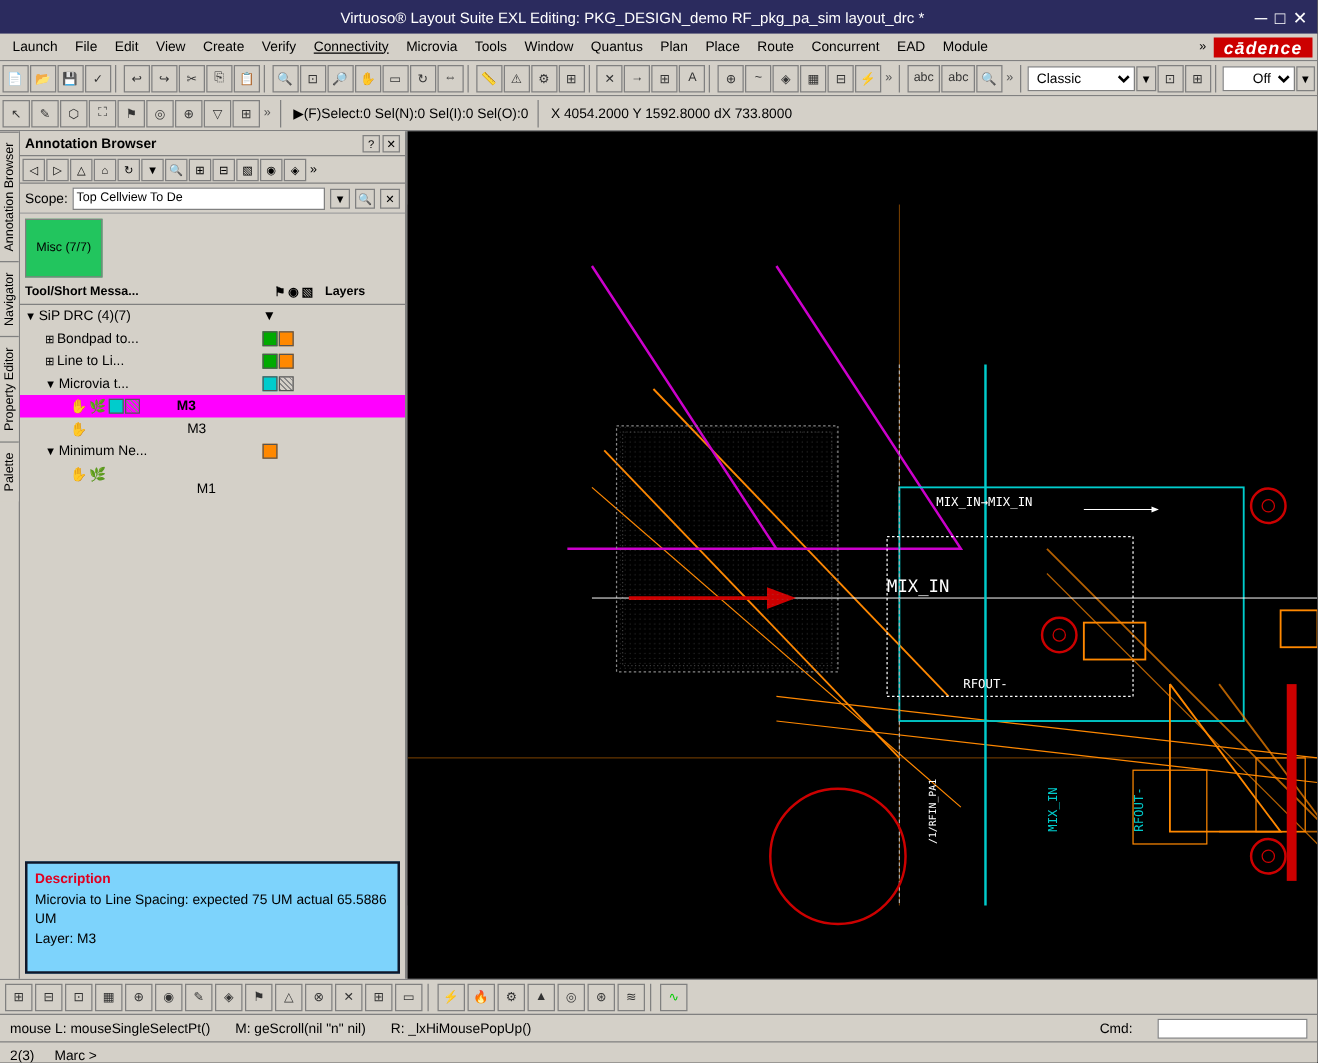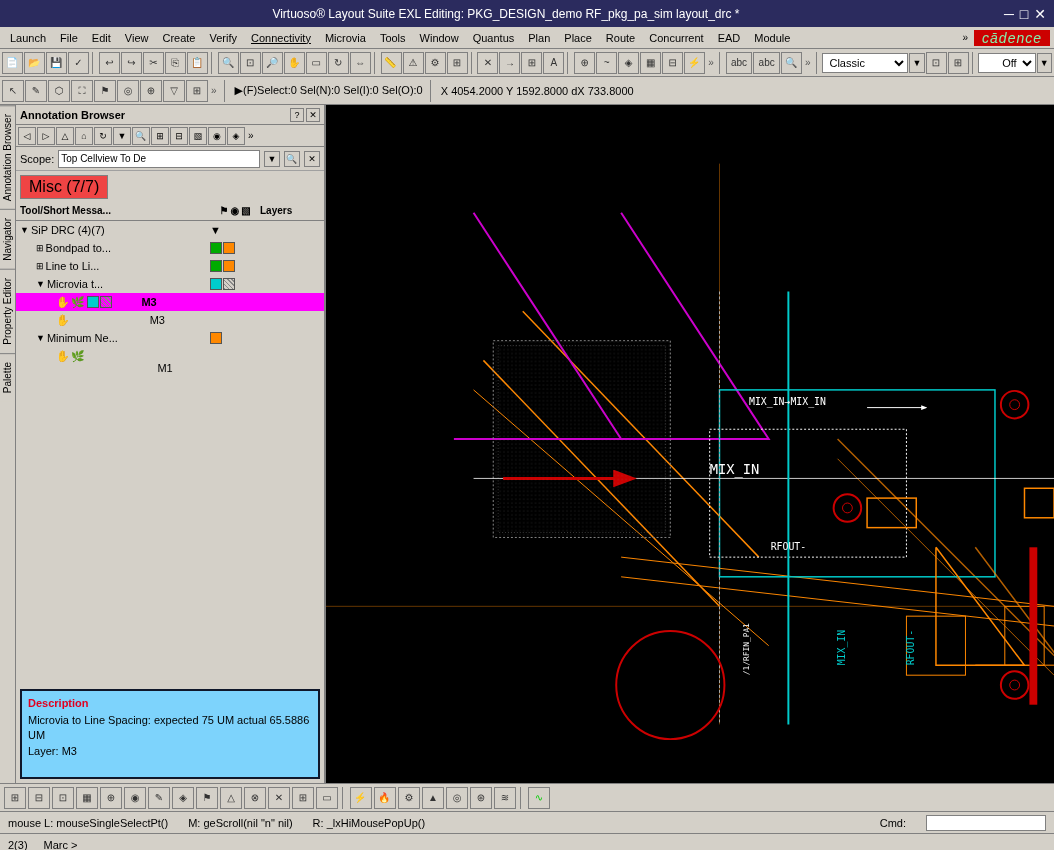--- a/index.html
+++ b/index.html
@@ -141,25 +141,25 @@
       width: 16px; height: 16px;
       background: #d4d0c8;
       border: 1px solid #808080;
       font-size: 9px;
       display: flex; align-items: center; justify-content: center;
       cursor: pointer;
     }
 
     
     #misc-tab {
-      padding: 2px 8px;
-      font-size: 16px;
+      padding: 17px 8px;
+      font-size: 10px;
       border-bottom: 1px solid #808080;
       border: 1px solid #808080;
-      background: #ef4444;
+      background: #22c55e;
       display: inline-block;
       margin: 2px;
     }
 
     
     #panel-toolbar {
       display: flex;
       align-items: center;
       padding: 1px 2px;
       height: 22px;
@@ -277,23 +277,23 @@
       display: flex;
       align-items: center;
       padding: 0 8px;
       border-top: 1px solid #808080;
       font-size: 11px;
     }
 
     
     #cadence-logo {
       background: #cc0000;
-      color: #86efac;
+      color: #ffffff;
       font-size: 14px;
-      font-weight: normal;
+      font-weight: bold;
       padding: 0 8px;
       font-style: italic;
       letter-spacing: 1px;
     }
 
     
     .tb-select {
       height: 20px;
       border: 1px solid #808080;
       background: #fff;

